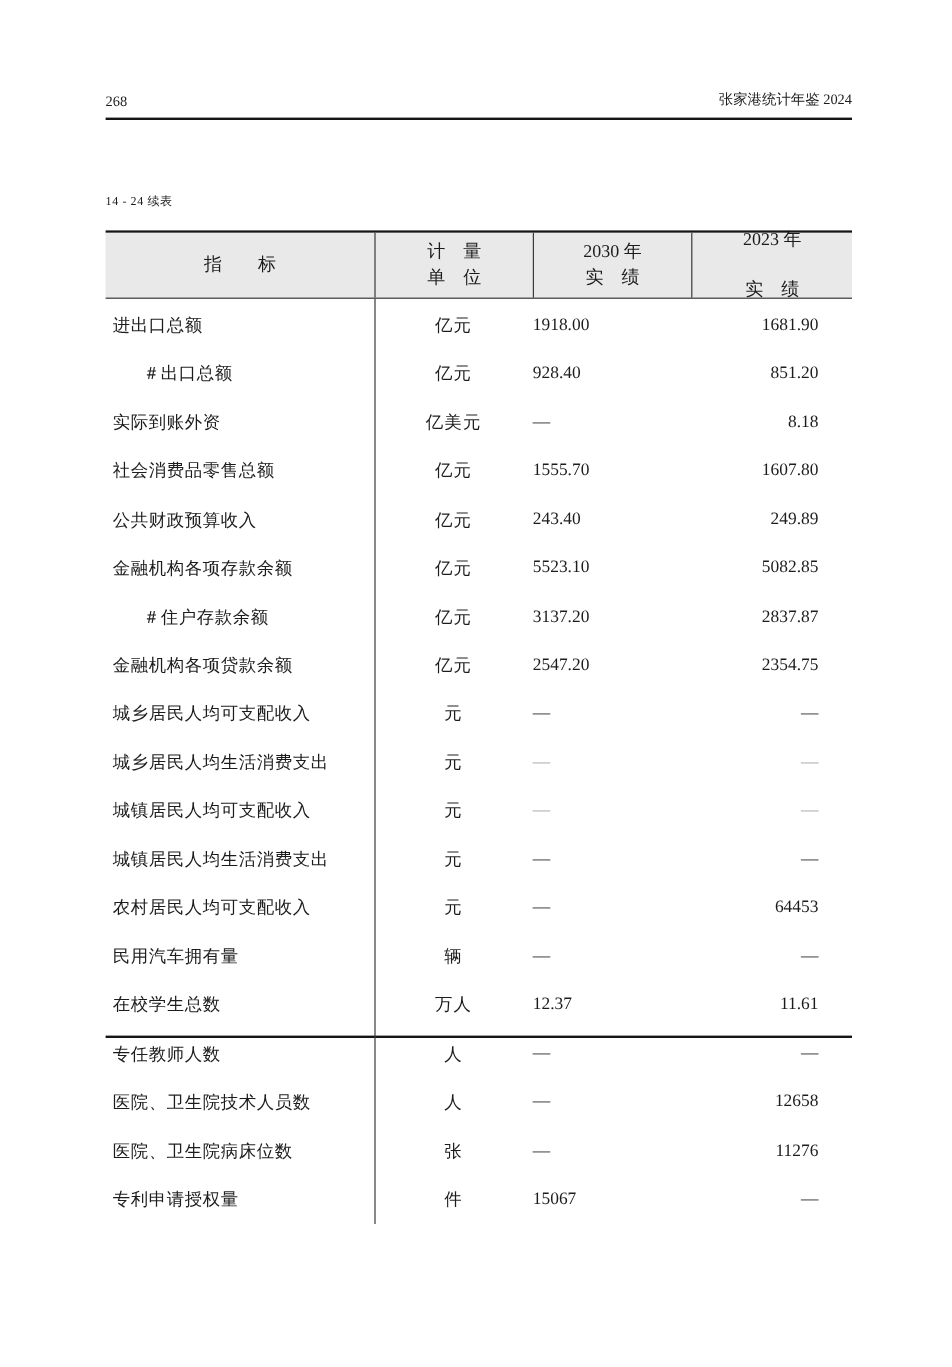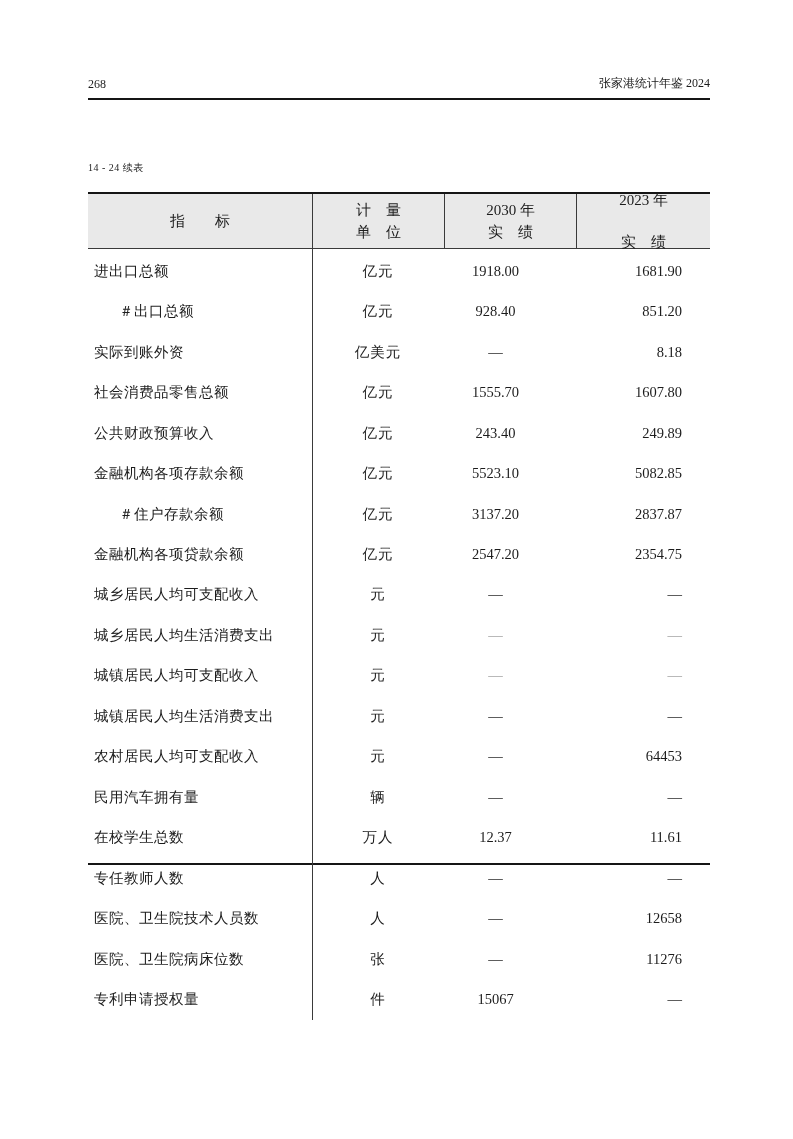--- a/index.html
+++ b/index.html
@@ -57,21 +57,21 @@
   
   .body-vline{
     position:absolute;left:224px;top:0;bottom:0;width:1px;
     background:var(--line-thin);
   }
   .trow{display:flex;height:40.5px;align-items:center;}
   .cell{font-size:14.5px;}
   .c-indicator{width:224px;padding-left:6px;letter-spacing:.5px;}
   .c-indicator.indent{padding-left:31px;}
   .c-unit{width:132px;text-align:center;letter-spacing:1px;}
-  .c-v2024{width:132px;text-align:center;padding-right:29px;}
+  .c-v2024{width:132px;text-align:left;padding-right:29px;}
   .c-v2023{width:134px;text-align:right;padding-right:28px;}
   .cell.muted{color:var(--muted);}
 </style>
 </head>
 <body>
 
 <div class="page-header">
   <span>268</span>
   <span>张家港统计年鉴 2024</span>
 </div>

